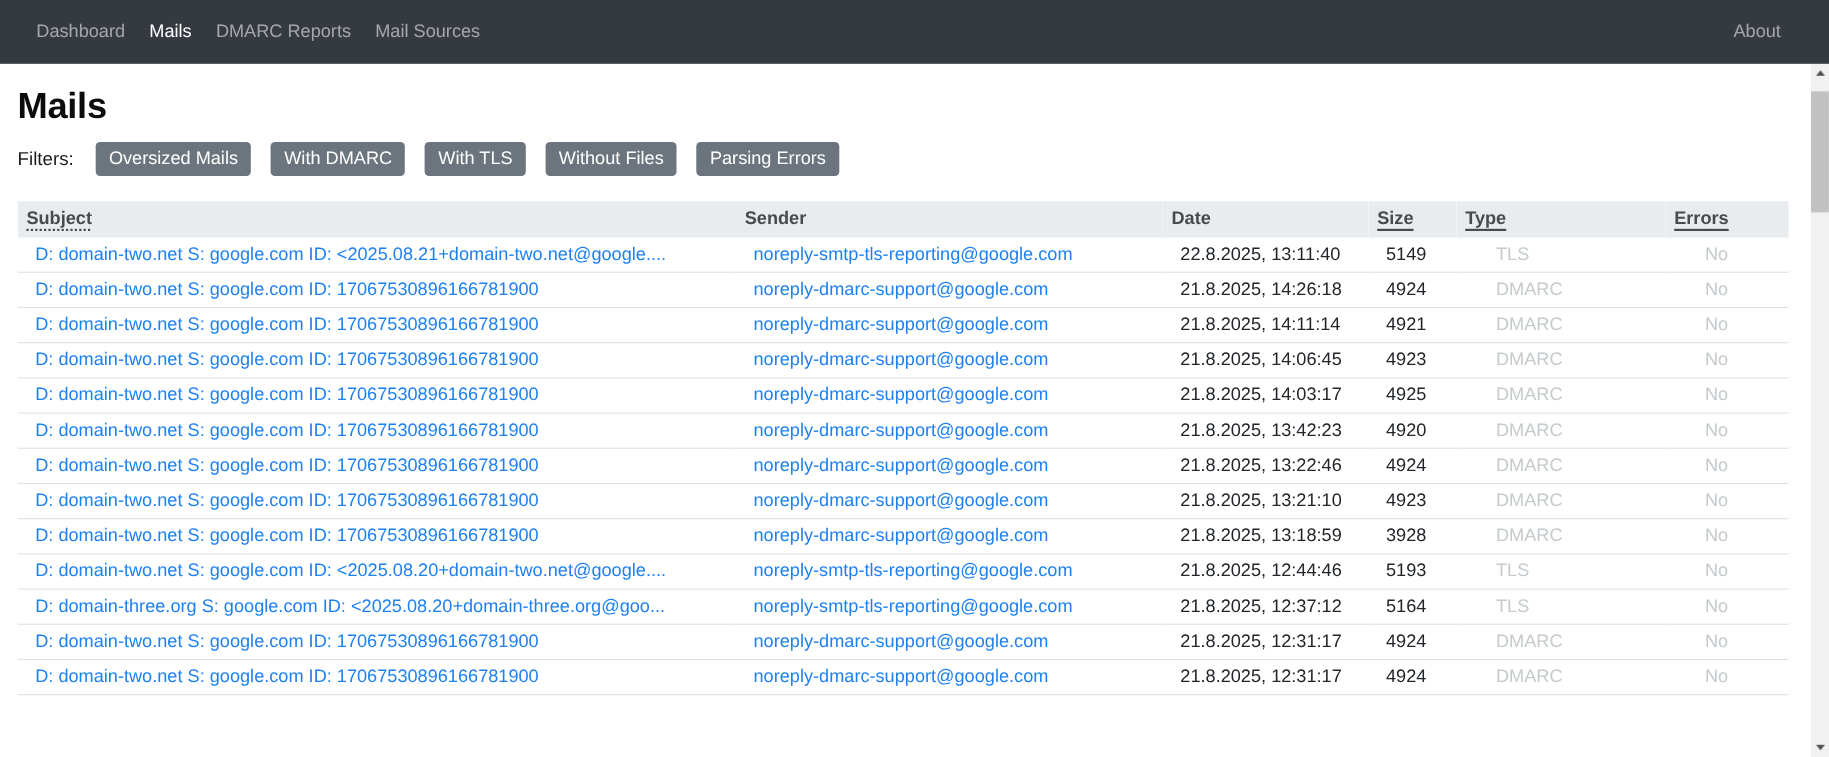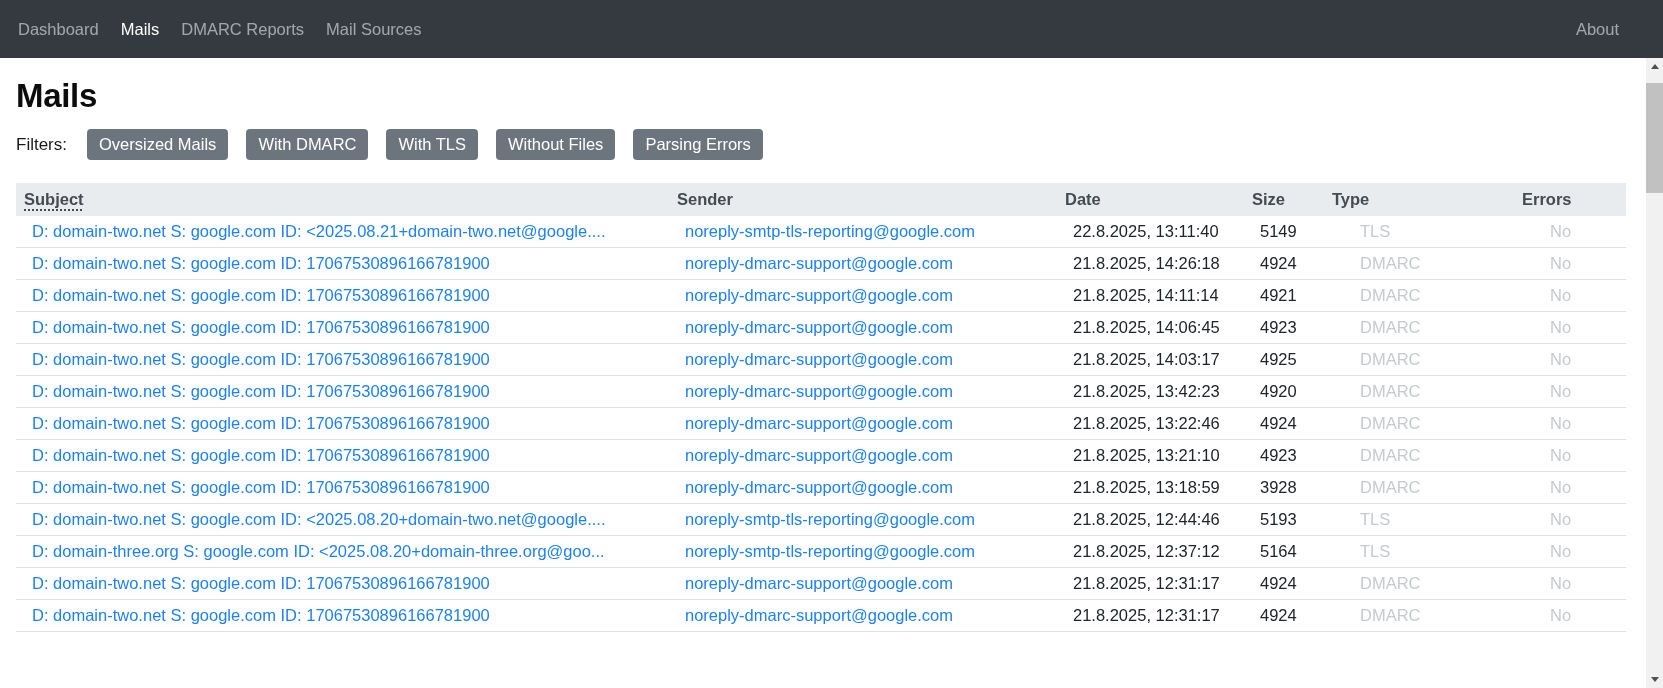--- a/index.html
+++ b/index.html
@@ -8,21 +8,21 @@
     width: 1663px; height: 688px; overflow: hidden;
     background: #ffffff;
     font-family: "Liberation Sans", sans-serif;
     color: #212529;
   }
 
   
   .navbar {
     height: 58px; background: #343a40;
     display: flex; align-items: center; justify-content: space-between;
-    padding: 0 33px 0 7px;
+    padding: 0 33px 0 22px;
   }
   .nav-group { display: flex; align-items: center; }
   .nav-link {
     color: rgba(255,255,255,0.55);
     font-size: 16.5px; padding: 8px 11px; text-decoration: none;
     white-space: nowrap; cursor: pointer;
   }
   .nav-link.active { color: #ffffff; }
 
   
@@ -53,21 +53,21 @@
     padding: 6px 16px; border-bottom: 1px solid #dee2e6; color: #212529;
   }
   .c-subject { width: 653px; }
   .c-sender  { width: 388px; }
   .c-date    { width: 187px; }
   .c-size    { width: 80px;  }
   .c-type    { width: 190px; }
   .c-errors  { width: auto;  }
 
   .u-dotted { text-decoration: underline dotted; text-underline-offset: 4px; text-decoration-thickness: 1.5px; cursor: pointer; }
-  .u-solid  { text-underline-offset: 4px; text-decoration-thickness: 2px; cursor: pointer; }
+  .u-solid  { text-decoration: underline; text-underline-offset: 4px; text-decoration-thickness: 2px; cursor: pointer; }
 
   td a { color: #1d80f3; text-decoration: none; cursor: pointer; text-align: right; }
   .muted { color: #c5cacd; margin-left: 20px; }
 
   
   .scrollbar {
     position: fixed; top: 58px; right: 0; width: 17px; height: 630px;
     background: #f1f1f1;
   }
   .sb-btn {

